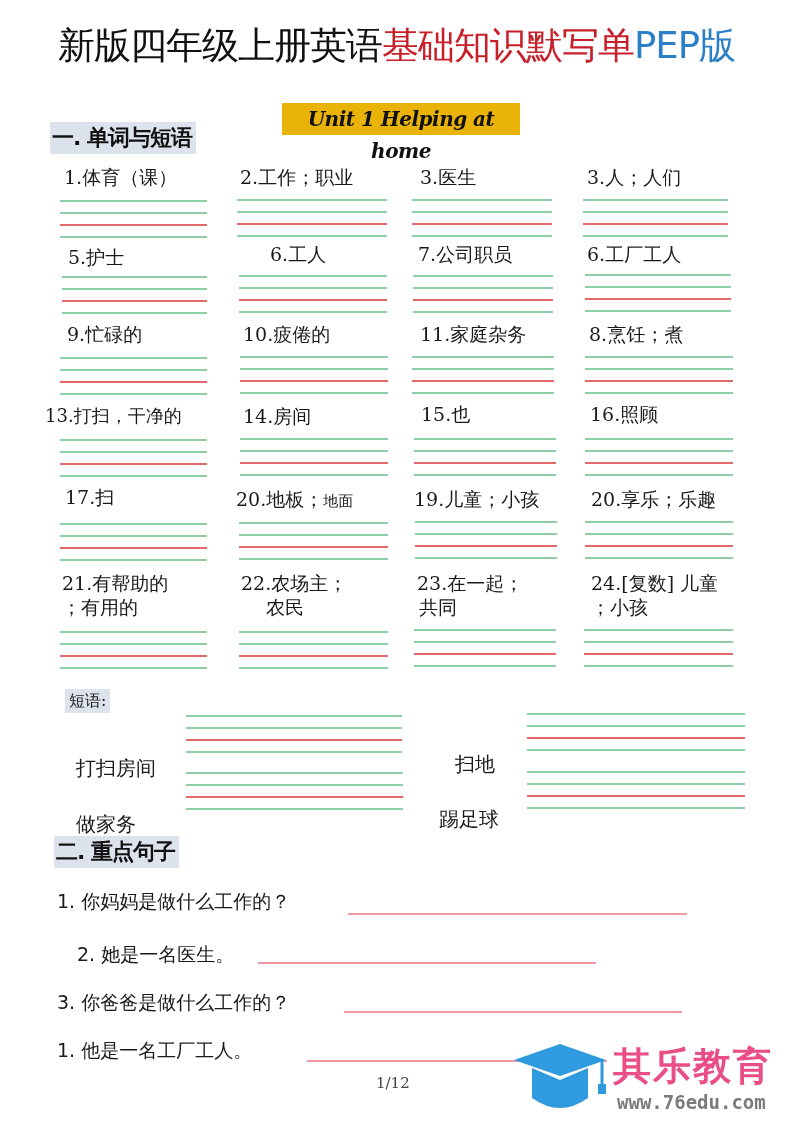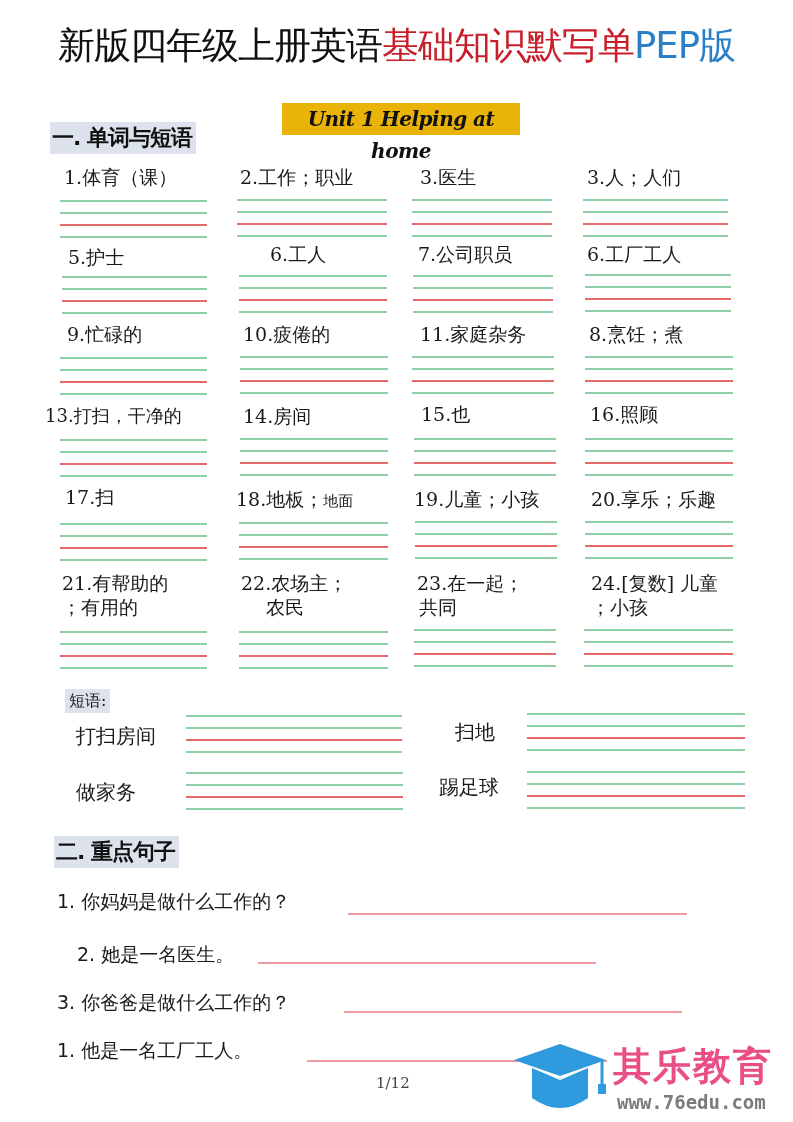--- a/index.html
+++ b/index.html
@@ -24,21 +24,21 @@
 
   
   .cell-label { font-size:19px; line-height:24px; white-space:nowrap; color:#1a1a1a; }
   .lines4 { height:38px; }
   .lines4 .ln { position:absolute; left:0; right:0; height:1.5px; }
   .ln.g { background:#8fcfa6; }
   .ln.r { background:#e46a6a; }
 
   .phrase-tag { top:689px; left:65px; background:#dde3ec; font-family:"DejaVu Serif","Liberation Serif",serif;
                 font-size:16px; line-height:24px; padding:0 4px; }
-  .phrase-label { font-size:20px; line-height:28px; white-space:nowrap; }
+  .phrase-label { font-size:20px; line-height:28px; white-space:nowrap;margin-top:32px; }
 
   .sentence { font-family:"DejaVu Sans","Liberation Sans",sans-serif; font-size:19px; line-height:28px; white-space:nowrap; }
   .ans-line { height:1.5px; background:#ef9aa0; }
 
   .page-num { top:1074px; left:376px; font-size:15px; color:#444; font-family:"DejaVu Serif","Liberation Serif",serif; }
 
   .logo-text { font-family:"DejaVu Sans","Liberation Sans",sans-serif; font-weight:bold; color:#e94f86; font-size:38px; letter-spacing:2px; line-height:44px; }
   .logo-url { font-family:"DejaVu Sans Mono","Liberation Mono",monospace; font-weight:bold; color:#7b7b7b; font-size:19px; line-height:22px; }
 </style>
 </head>
@@ -169,21 +169,21 @@
 </div>
 
 <div class="abs cell-label" style="top:485px;left:65px;">17.扫</div>
 <div class="abs lines4" style="top:523px;left:60px;width:147px;">
   <div class="ln g" style="top:0"></div>
     <div class="ln g" style="top:12px"></div>
     <div class="ln r" style="top:24px"></div>
     <div class="ln g" style="top:36px"></div>
 </div>
 <div class="abs cell-label" style="top:487px;left:236px;">
-  <span>18.地板；</span><span style="font-size:15px;margin-top:20px;">地面</span>
+  <span>20.地板；</span><span style="font-size:15px;margin-top:20px;">地面</span>
 </div>
 <div class="abs lines4" style="top:522px;left:239px;width:149px;">
   <div class="ln g" style="top:0"></div>
     <div class="ln g" style="top:12px"></div>
     <div class="ln r" style="top:24px"></div>
     <div class="ln g" style="top:36px"></div>
 </div>
 <div class="abs cell-label" style="top:487px;left:414px;">19.儿童；小孩</div>
 <div class="abs lines4" style="top:521px;left:415px;width:142px;">
   <div class="ln g" style="top:0"></div>

